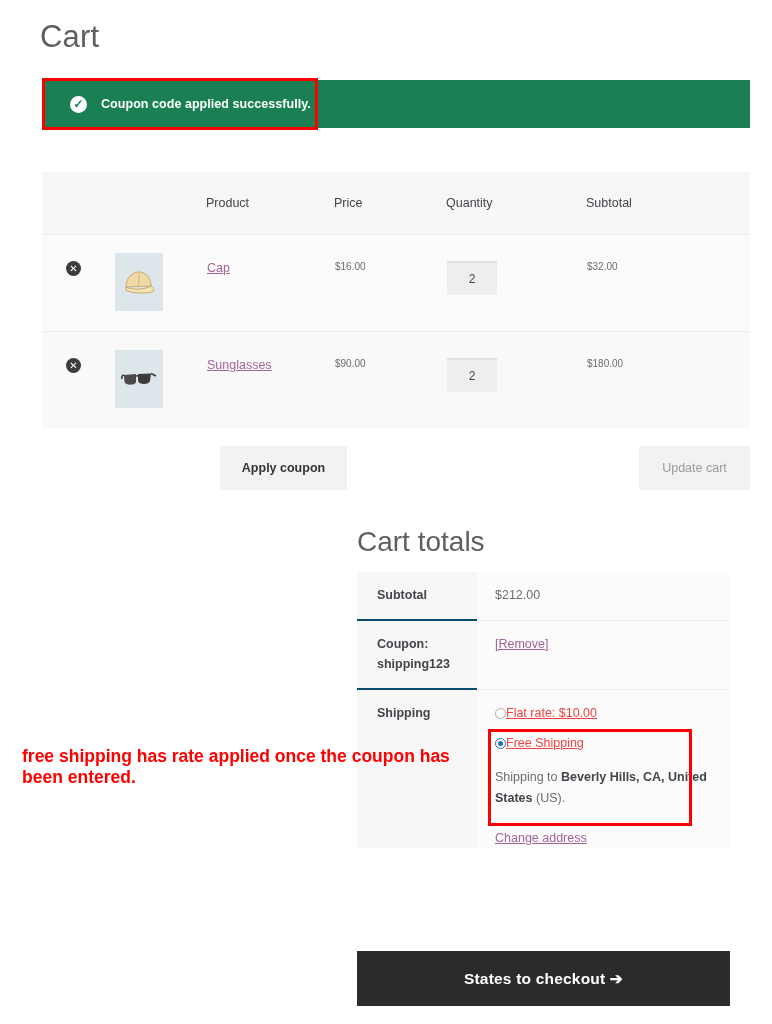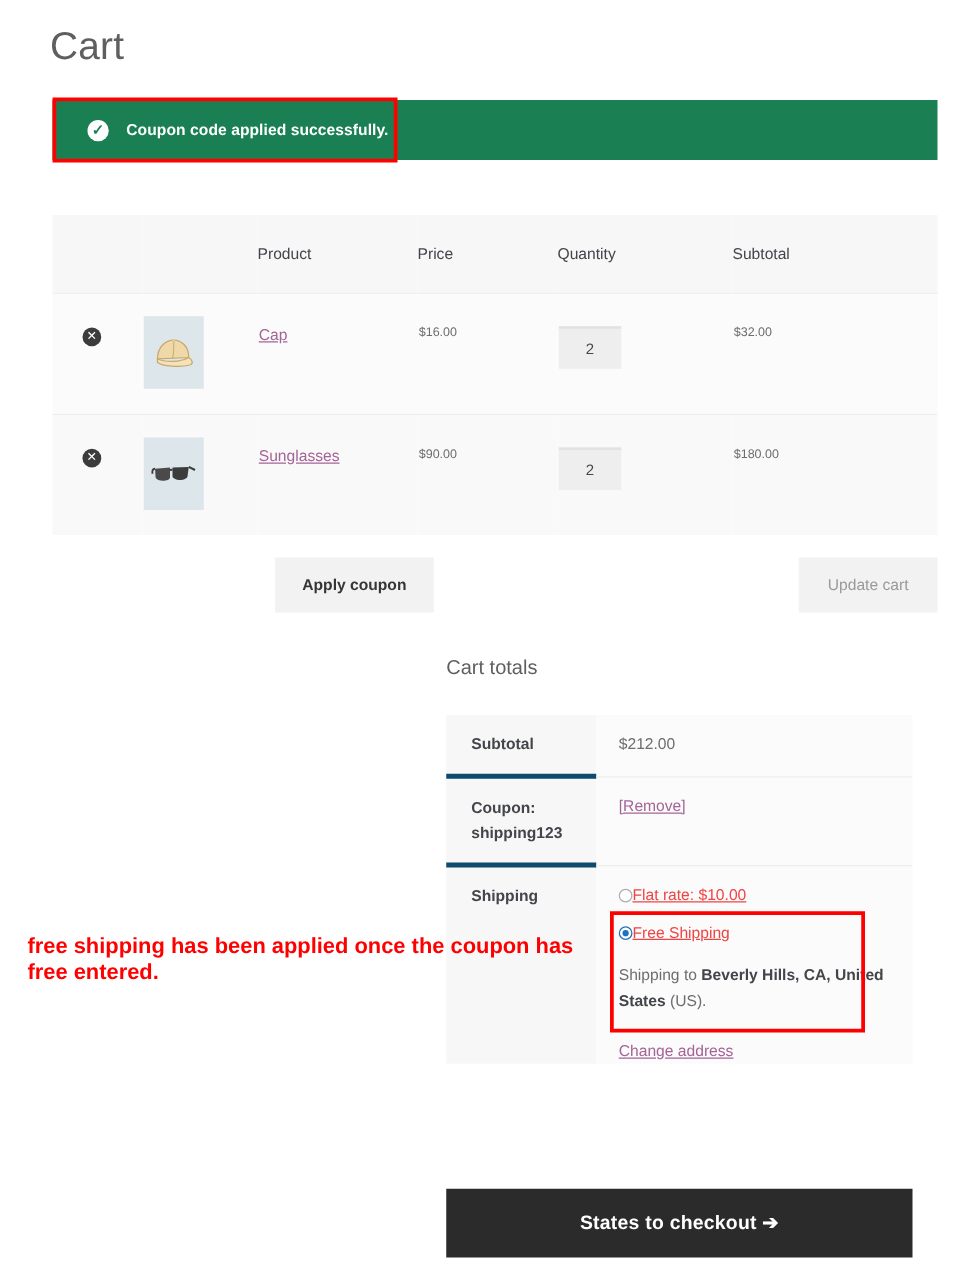--- a/index.html
+++ b/index.html
@@ -216,42 +216,42 @@
     color: #9a9a9a;
     cursor: default;
     font-family: "Liberation Sans", sans-serif;
   }
 
   
   .totals-title {
     position: absolute;
     left: 357px;
     top: 526px;
-    font-size: 16px;
+    font-size: 28px;
     font-weight: 400;
     color: #5f5f5f;
     margin: 0;
   }
   .totals-table {
     position: absolute;
     left: 357px;
     top: 572px;
     width: 373px;
     border-collapse: collapse;
     font-size: 12.5px;
   }
   .totals-table th {
     width: 120px;
     background: #f7f7f7;
     text-align: left;
     font-weight: bold;
     color: #43454b;
     padding: 14px 0 14px 20px;
     vertical-align: top;
-    border-top: 4px solid #0c4a6e;
+    border-top: 2px solid #0c4a6e;
     line-height: 1.55;
   }
   .totals-table td {
     background: #fbfbfb;
     color: #6d6d6d;
     padding: 14px 0 0 18px;
     vertical-align: top;
     border-top: 1px solid #ededed;
     line-height: 1.55;
   }
@@ -425,15 +425,15 @@
         <div class="change-address-wrap">
           <a class="change-address-link" href="#">Change address</a>
         </div>
       </td>
     </tr>
   </tbody>
 </table>
 
 <button class="checkout-btn">States to checkout  ➔</button>
 
-<div class="annotation">free shipping has been applied once the coupon has free entered.</div>
+<div class="annotation">free shipping has rate applied once the coupon has been entered.</div>
 <div class="redbox" id="redbox-notice"></div>
 <div class="redbox" id="redbox-shipping"></div>
 
 </body></html>

